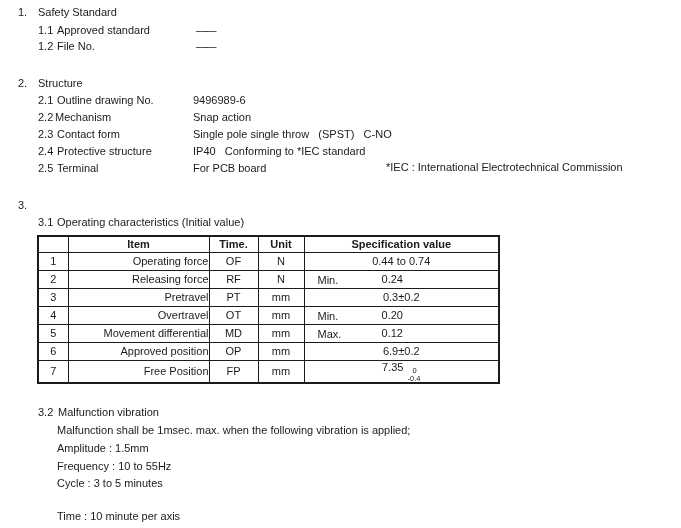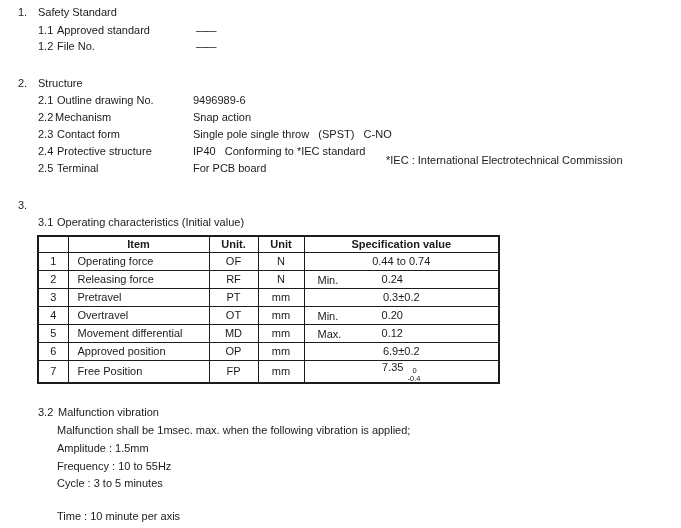--- a/index.html
+++ b/index.html
@@ -15,21 +15,21 @@
     position:absolute; left:37px; top:235px; width:461px;
     border-collapse:collapse; table-layout:fixed;
     border:2px solid #1b1b1b;
   }
   .spec-table th, .spec-table td {
     border:1px solid #1b1b1b; padding:0; font-weight:normal;
     font-size:11px; text-align:center; height:17px; line-height:13px;
     overflow:hidden;
   }
   .spec-table thead th { height:15px;font-weight:bold; }
-  .spec-table td.item-cell { text-align:left; padding-left:9px; }
+  .spec-table td.item-cell { text-align:right; padding-left:9px; }
   .spec-table td.spec-cell { position:relative; }
   .spec-table td.spec-cell.has-prefix { padding-right:18px;margin-left:12px; }
   .spec-cell .prefix {
     position:absolute; left:13px; top:50%; transform:translateY(-50%);
   }
   .tol {
     display:inline-flex; flex-direction:column; font-size:7.5px;
     line-height:7.5px; margin-left:4px; vertical-align:-2px; text-align:left;
   }
   .tol .up { padding-left:5px; }
@@ -61,21 +61,21 @@
   <span class="t" style="top:111px;left:55px">Mechanism</span>
   <span class="t" style="top:111px;left:193px">Snap action</span>
 
   <span class="t" style="top:128px;left:38px">2.3</span>
   <span class="t" style="top:128px;left:57px">Contact form</span>
   <span class="t" style="top:128px;left:193px">Single pole single throw   (SPST)   C-NO</span>
 
   <span class="t" style="top:145px;left:38px">2.4</span>
   <span class="t" style="top:145px;left:57px">Protective structure</span>
   <span class="t" style="top:145px;left:193px">IP40   Conforming to *IEC standard</span>
-  <span class="t" style="top:154px;left:386px">*IEC : International Electrotechnical Commission</span>
+  <span class="t" style="top:161px;left:386px">*IEC : International Electrotechnical Commission</span>
 
   <span class="t" style="top:162px;left:38px">2.5</span>
   <span class="t" style="top:162px;left:57px">Terminal</span>
   <span class="t" style="top:162px;left:193px">For PCB board</span>
 
   <span class="t" style="top:199px;left:18px">3.</span>
 
   <span class="t" style="top:216px;left:38px">3.1</span>
   <span class="t" style="top:216px;left:57px">Operating characteristics (Initial value)</span>
 
@@ -84,21 +84,21 @@
       <col style="width:30px">
         <col style="width:141px">
         <col style="width:49px">
       <col style="width:46px">
         <col style="width:195px">
     </colgroup>
     <thead>
       <tr>
         <th></th>
         <th>Item</th>
-        <th>Unit.</th>
+        <th>Time.</th>
         <th>Unit</th>
         <th>Specification value</th>
       </tr>
     </thead>
     <tbody>
       <tr>
         <td>1</td>
         <td class="item-cell">Operating force</td>
         <td>OF</td>
         <td>N</td>

